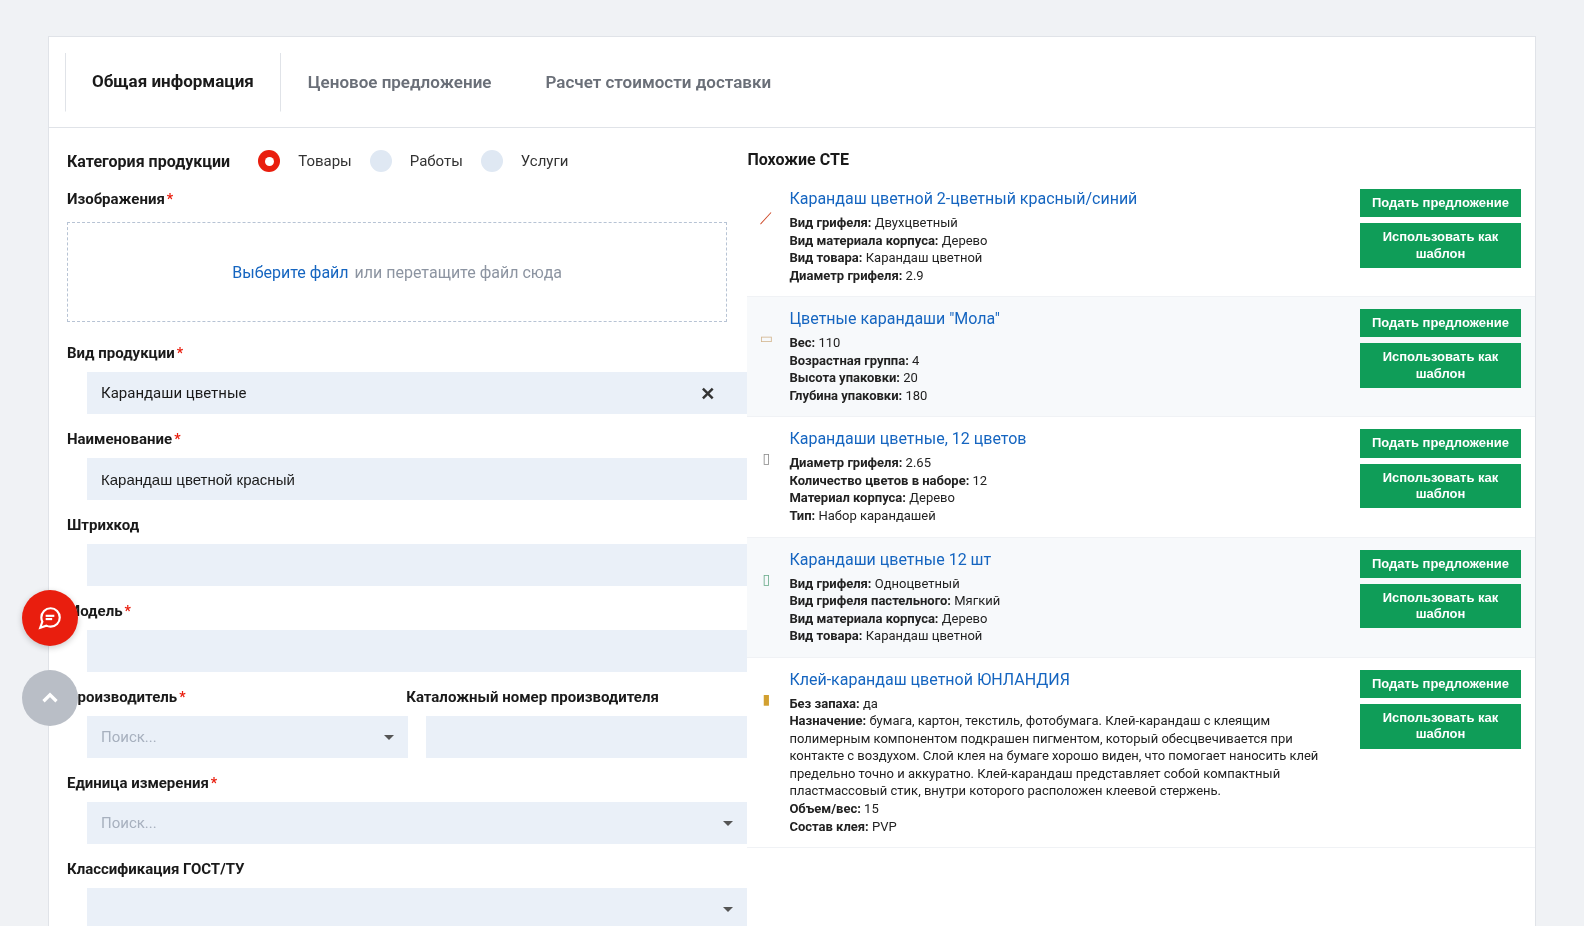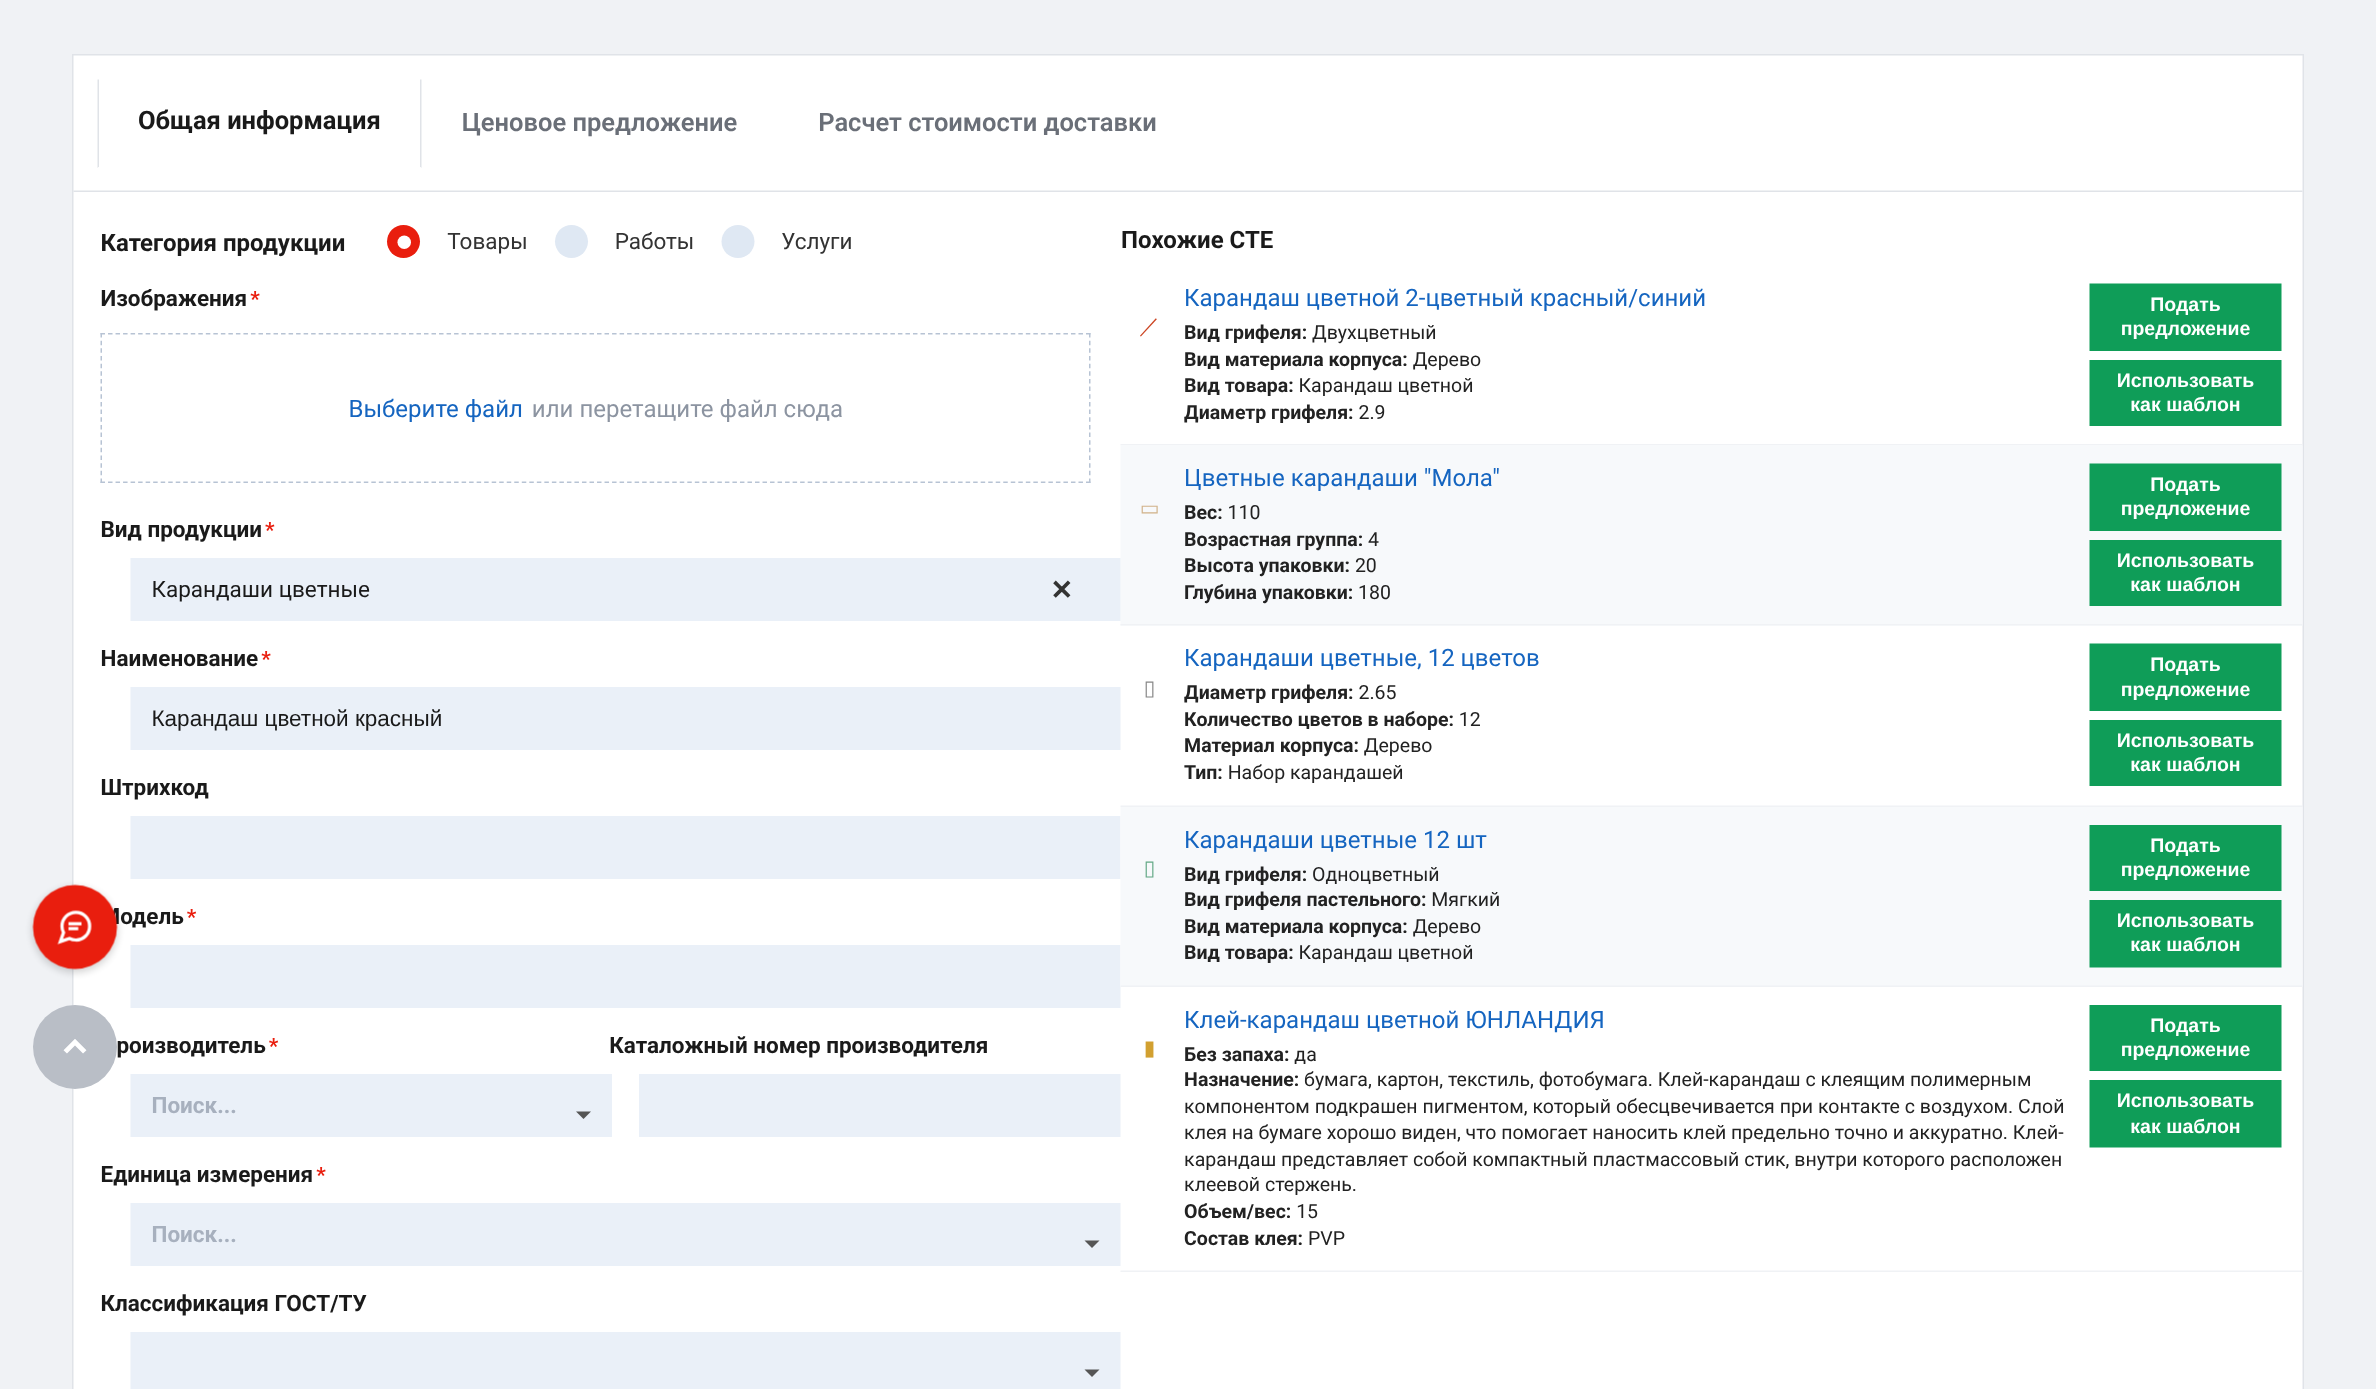--- a/index.html
+++ b/index.html
@@ -118,24 +118,23 @@
     position: absolute;
     right: 12px; top: 50%;
     transform: translateY(-50%);
     font-size: 18px;
     color: #333;
     cursor: pointer;
     font-weight: 700;
   }
   .select-input {
     display: flex;
-    align-items: flex-end;
+    align-items: center;
     justify-content: space-between;
     cursor: pointer;
-    font-weight: bold;
   }
   .select-input .placeholder { color: #a7b0be; }
   .caret {
     width: 0; height: 0;
     border-left: 5px solid transparent;
     border-right: 5px solid transparent;
     border-top: 5px solid #555;
   }
   .two-col-fields { display: flex; gap: 18px; }
   .two-col-fields > div { flex: 1; min-width: 0; }
@@ -175,21 +174,21 @@
     font-size: 13px;
     color: #222;
     line-height: 1.35;
   }
   .item-body .attr-row b { font-weight: 700; }
   .item-actions {
     display: flex;
     flex-direction: column;
     gap: 6px;
     flex-shrink: 0;
-    width: 128px;
+    width: 161px;
   }
   .btn-green {
     background: #0f9d58;
     color: #fff;
     border: none;
     padding: 6px 8px;
     font-size: 13px;
     font-weight: 600;
     cursor: pointer;
     text-align: center;

